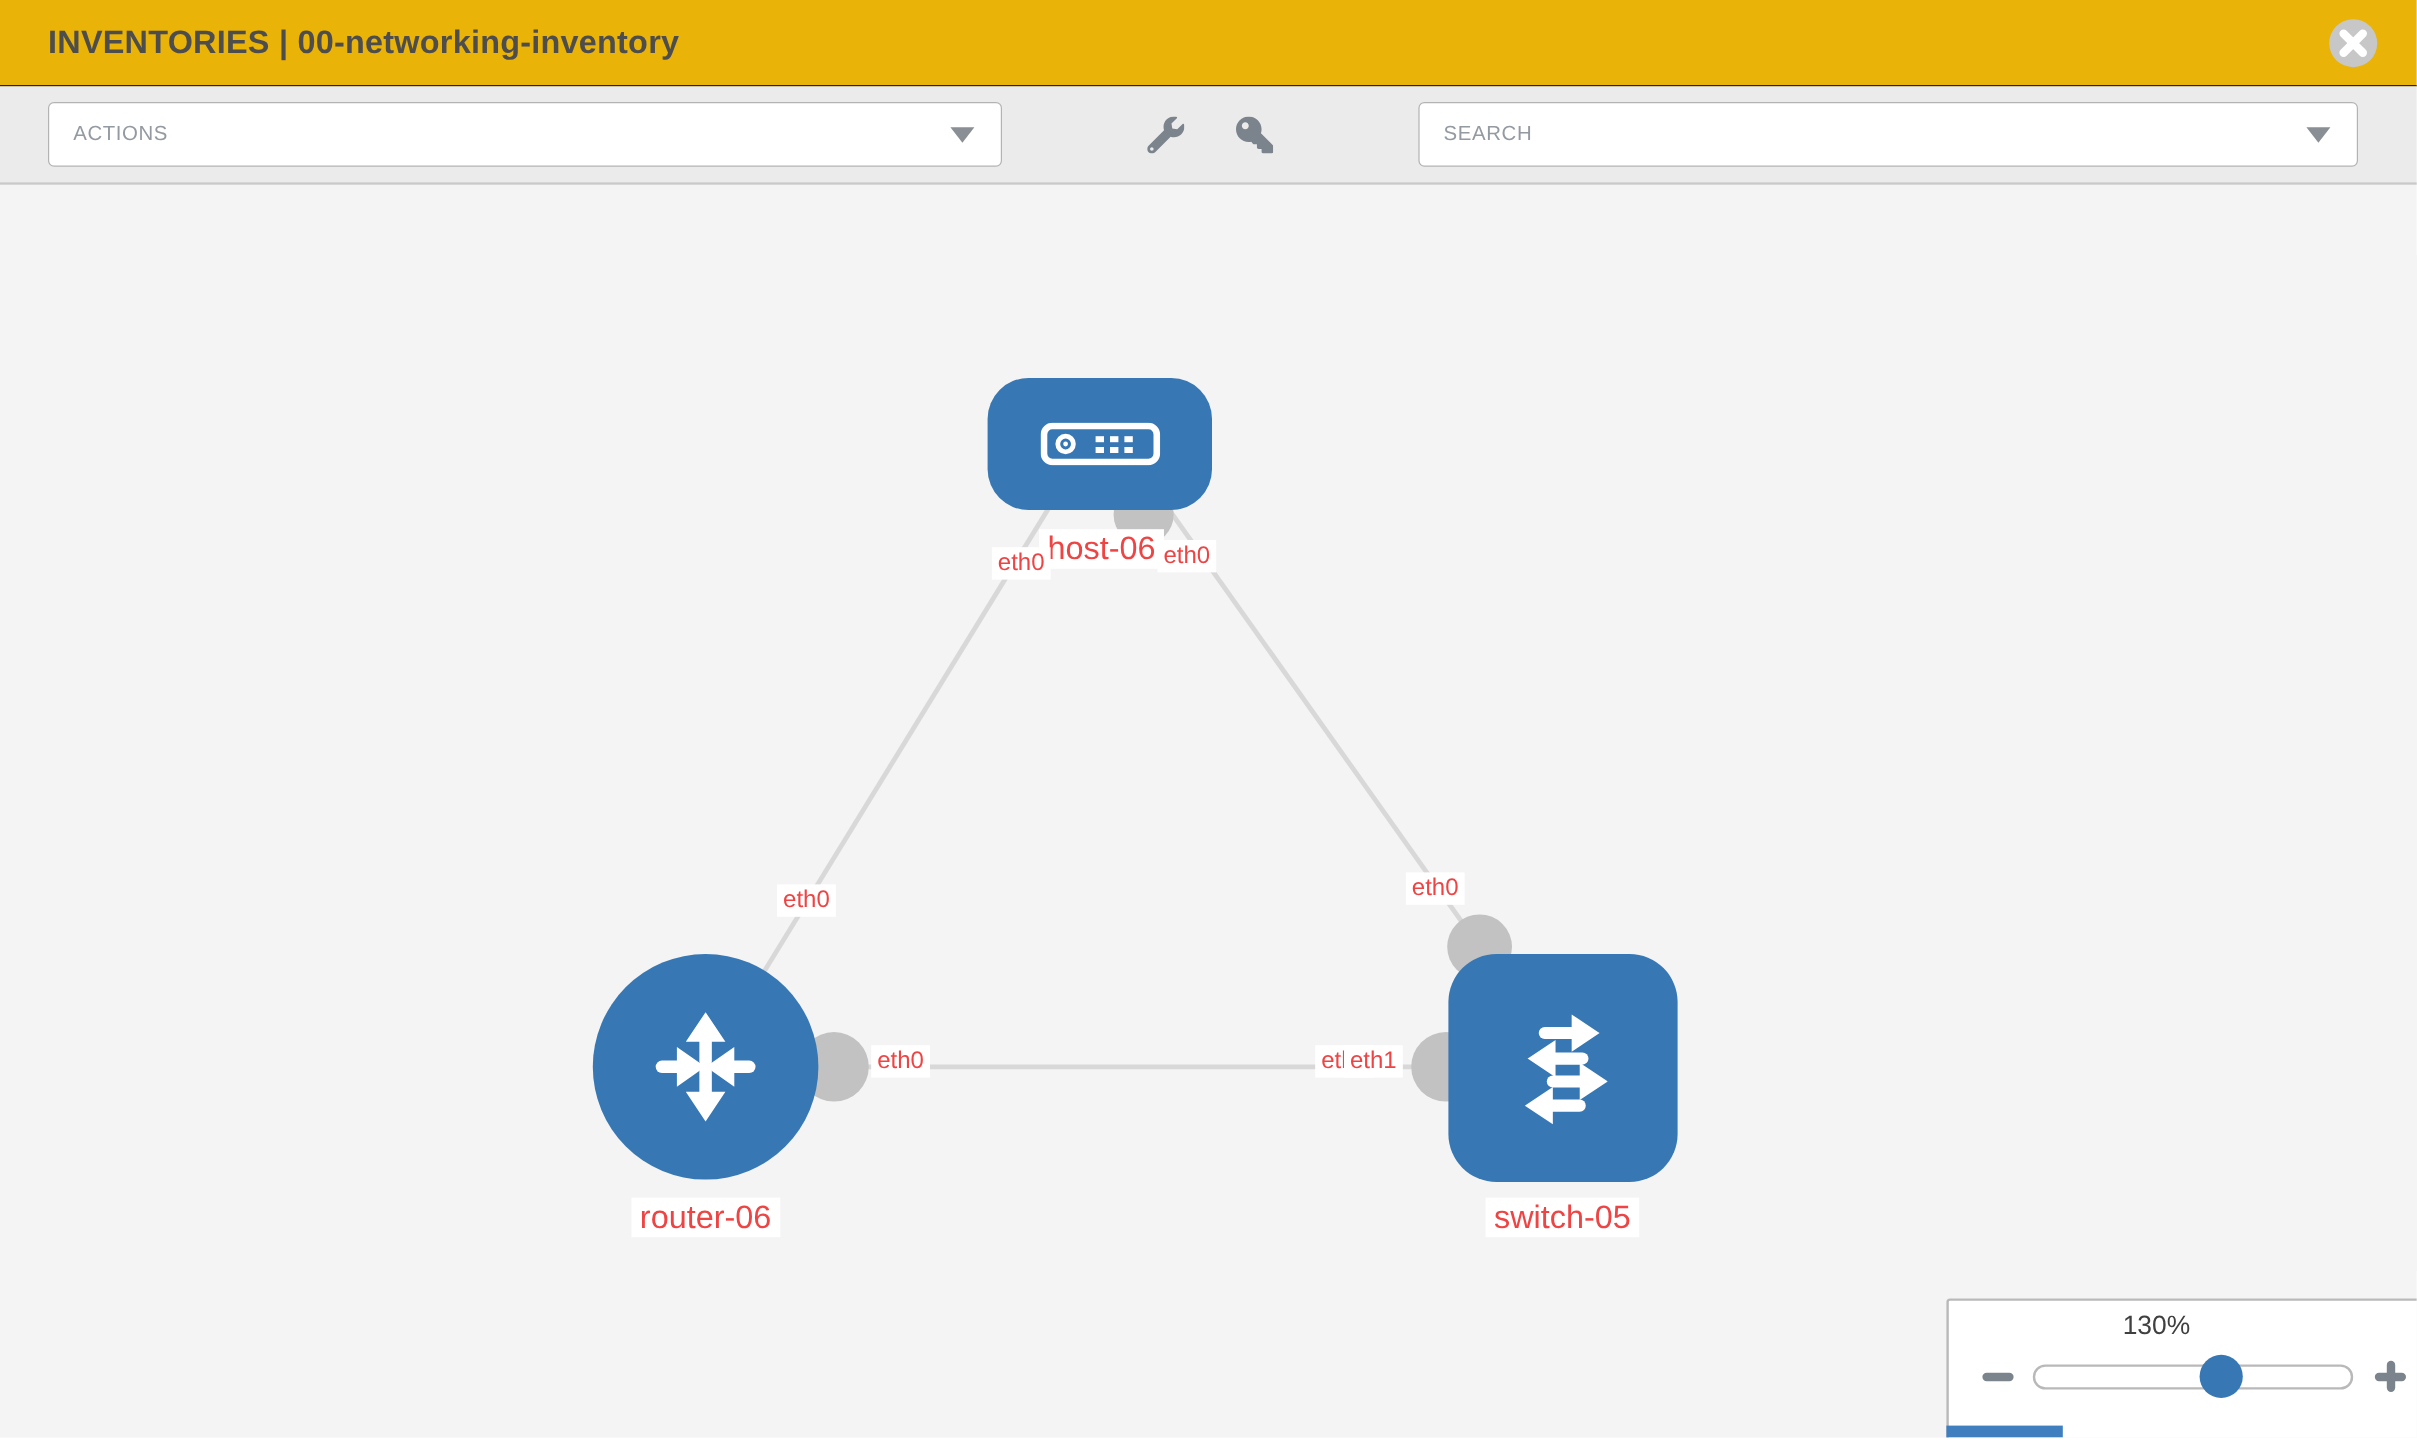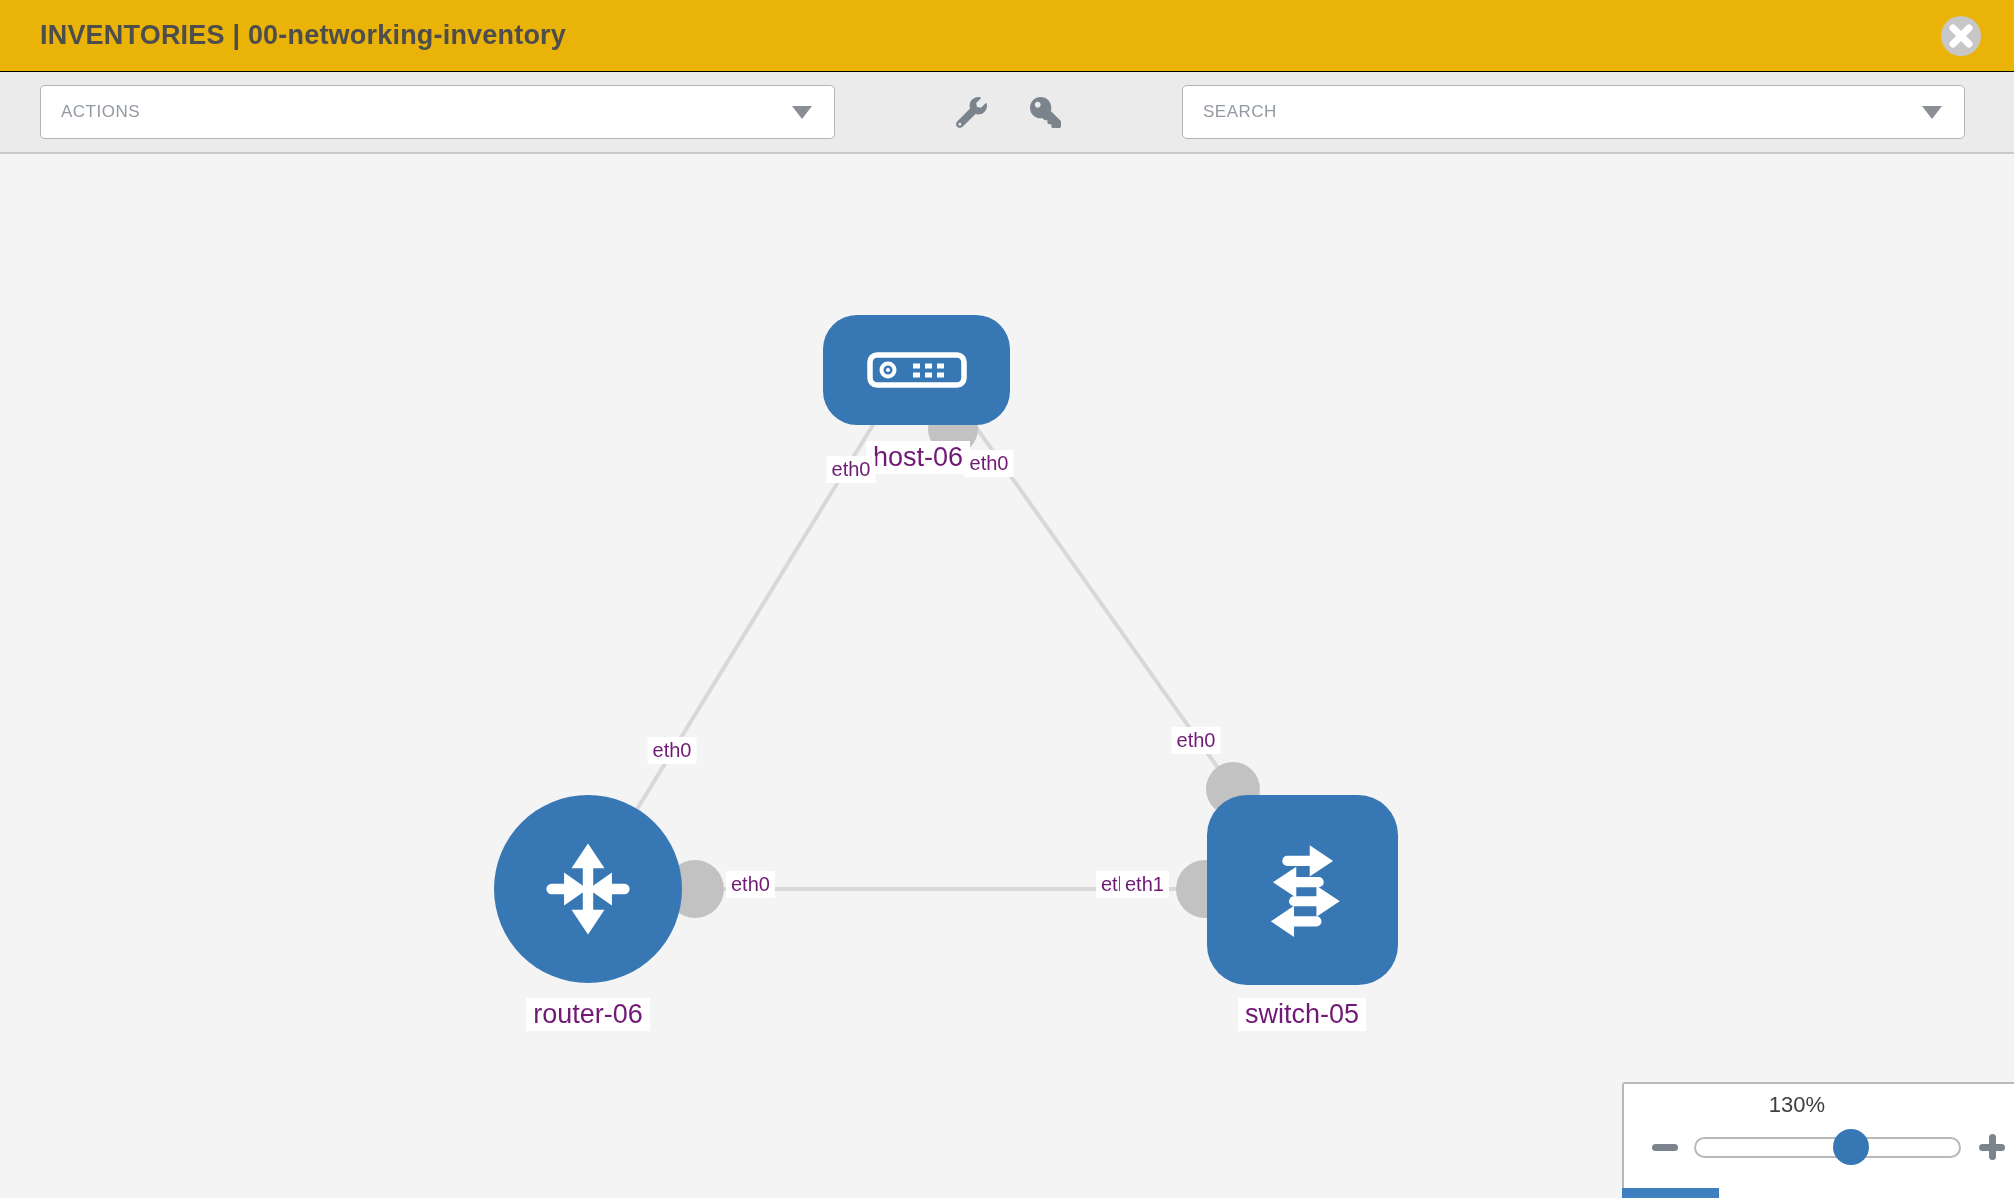--- a/index.html
+++ b/index.html
@@ -30,21 +30,21 @@
   
   .canvas { position: relative; width: 2014px; height: 1044px; background: #f4f4f4; overflow: hidden; }
   .net-svg { position: absolute; left: 0; top: 0; }
 
   .node { position: absolute; background: #3778b4; display: flex; align-items: center;
     justify-content: center; cursor: pointer; }
   .node-host   { left: 823px; top: 161px; width: 187px; height: 110px; border-radius: 34px; }
   .node-router { left: 494px; top: 641px; width: 188px; height: 188px; border-radius: 50%; }
   .node-switch { left: 1207px; top: 641px; width: 191px; height: 190px; border-radius: 40px; }
 
-  .chip { position: absolute; background: #fff; color: #701a75; white-space: nowrap; z-index: 5; text-align: right; }
+  .chip { position: absolute; background: #fff; color: #ef4444; white-space: nowrap; z-index: 5; text-align: right; }
   .chip-eth { font-size: 20px; padding: 2px 5px; }
   .chip-name { font-size: 27px; padding: 1px 7px; }
   .centered { transform: translateX(-50%); }
 
   
   .zoom-panel { position: absolute; left: 1622px; top: 928px; width: 420px; height: 160px;
     background: #fff; border: 2px solid #b9b9b9; border-radius: 3px; z-index: 8; padding-top: 8px; }
   .zoom-value { width: 346px; text-align: center; font-size: 22px; color: #404040; }
   .zoom-row { display: flex; align-items: center; margin: 16px 0 0 28px; }
   .minus-bar { width: 26px; height: 7px; border-radius: 3.5px; background: #7b848c;

